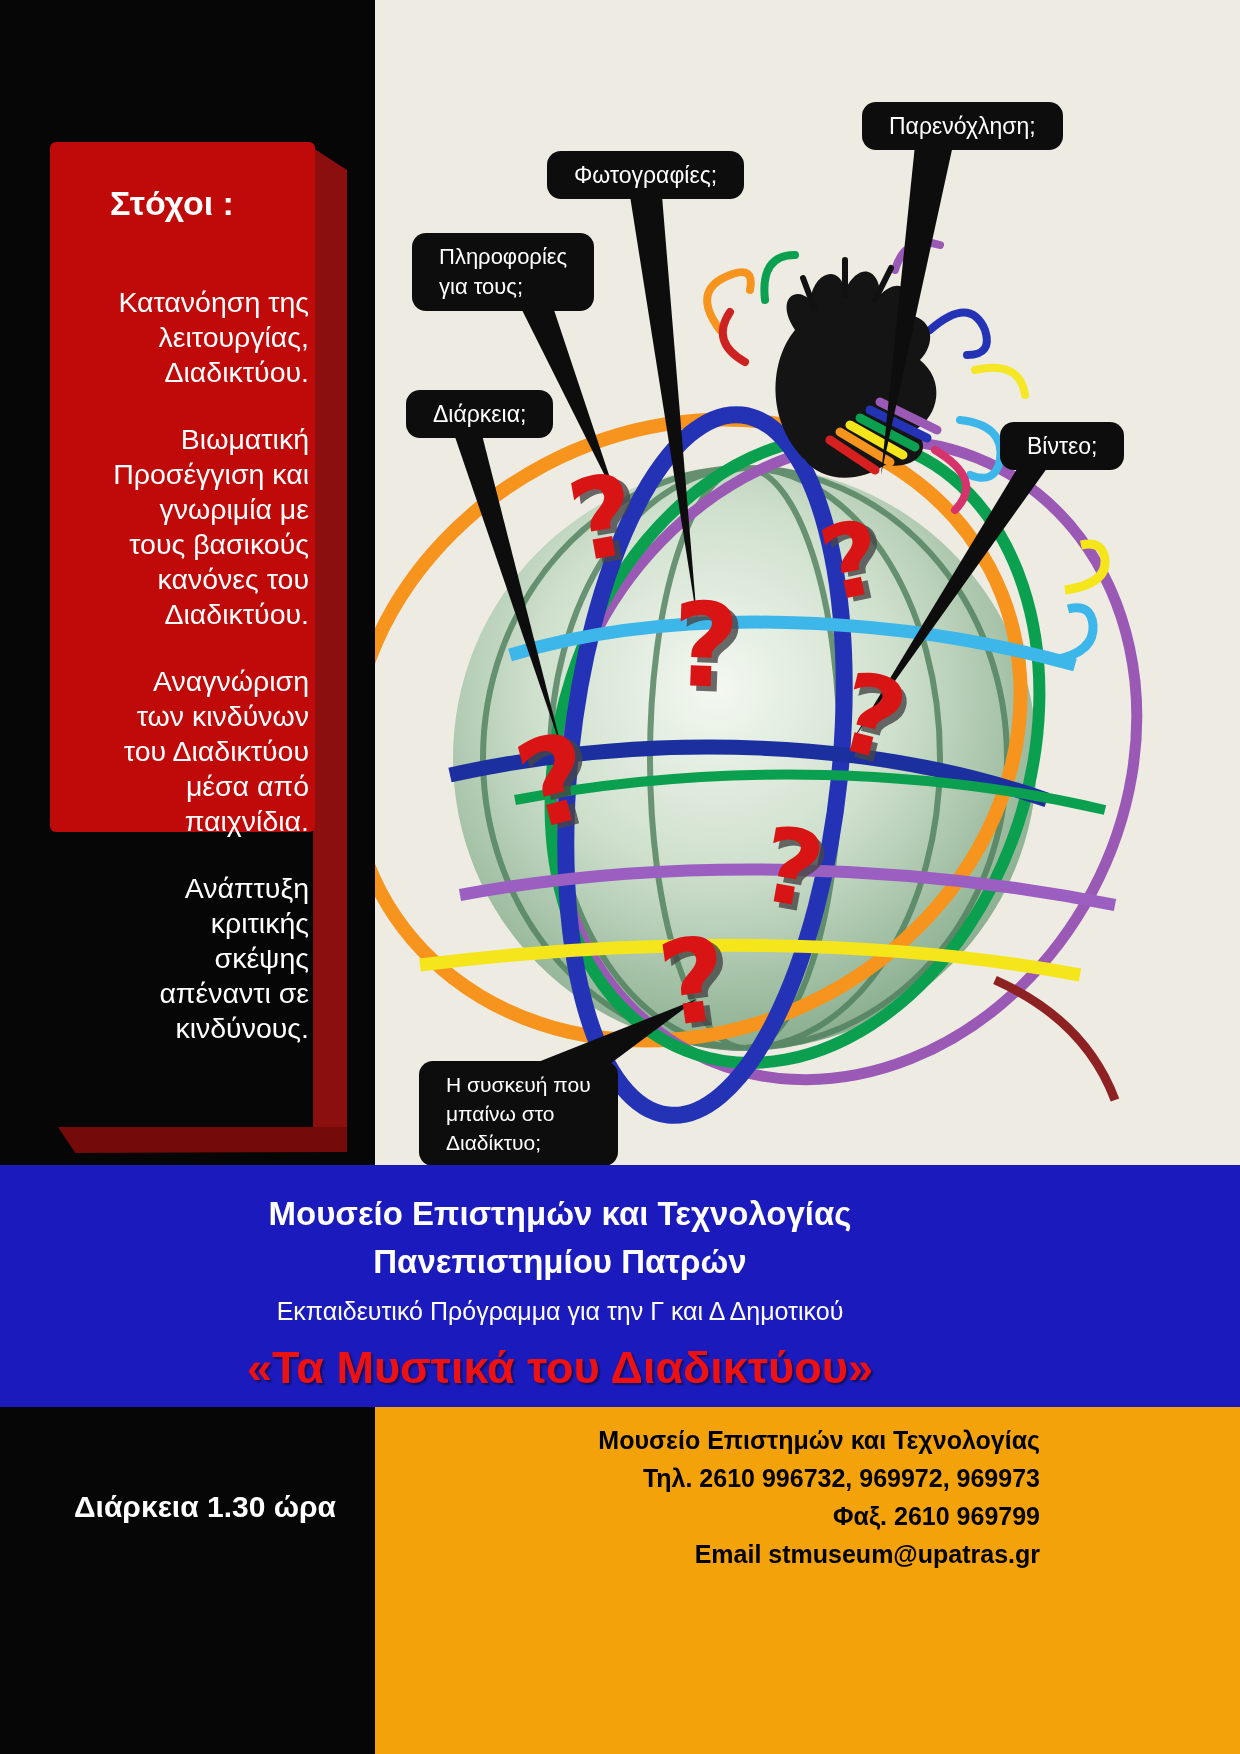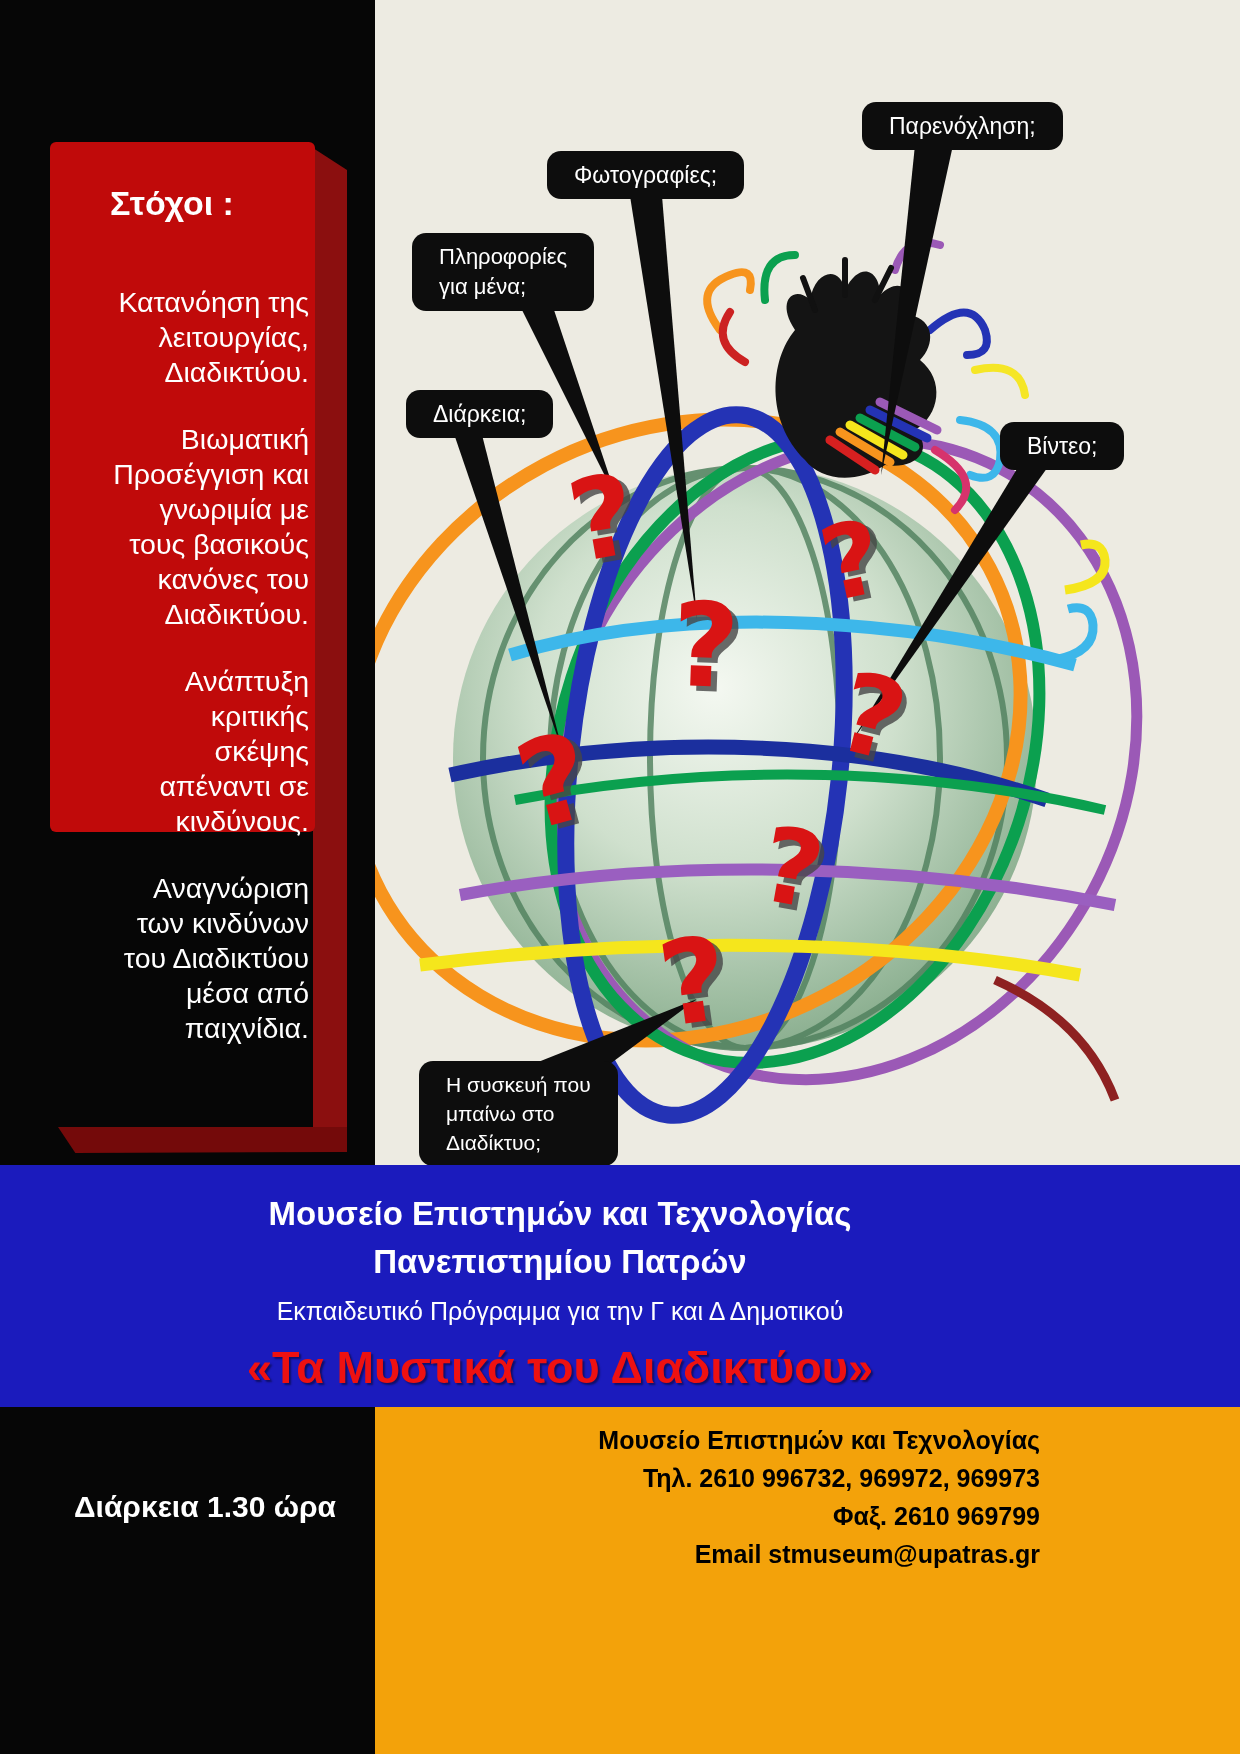--- a/index.html
+++ b/index.html
@@ -138,49 +138,49 @@
   <div class="qmark q2">?</div>
   <div class="qmark q3">?</div>
   <div class="qmark q4">?</div>
   <div class="qmark q5">?</div>
   <div class="qmark q6">?</div>
   <div class="qmark q7">?</div>
 
   <div class="bubble b-harassment">Παρενόχληση;</div>
   <div class="bubble b-photos">Φωτογραφίες;</div>
   <div class="bubble b-info">Πληροφορίες
-για μένα;</div>
+για τους;</div>
   <div class="bubble b-addiction">Διάρκεια;</div>
   <div class="bubble b-video">Βίντεο;</div>
   <div class="bubble b-device">Η συσκευή που
 μπαίνω  στο
 Διαδίκτυο;</div>
 
   <div class="goals-side"></div>
   <div class="goals-bottom"></div>
   <div class="goals-panel">
     <h2>Στόχοι :</h2>
     <p>Κατανόηση της
 λειτουργίας,
 Διαδικτύου.</p>
     <p>Βιωματική
 Προσέγγιση και
 γνωριμία με
 τους βασικούς
 κανόνες του
 Διαδικτύου.</p>
-    <p>Ανάπτυξη
-κριτικής σκέψης
-απέναντι σε
-κινδύνους.</p>
     <p>Αναγνώριση
 των  κινδύνων
 του Διαδικτύου
 μέσα από
 παιχνίδια.</p>
+    <p>Ανάπτυξη
+κριτικής σκέψης
+απέναντι σε
+κινδύνους.</p>
   </div>
 
   <div class="blue-band"></div>
   <div class="banner">
     <div class="banner-line1">Μουσείο  Επιστημών και Τεχνολογίας</div>
     <div class="banner-line2">Πανεπιστημίου Πατρών</div>
     <div class="banner-line3">Εκπαιδευτικό Πρόγραμμα για την Γ και Δ Δημοτικού</div>
     <div class="banner-title">«Τα Μυστικά του Διαδικτύου»</div>
   </div>
 

